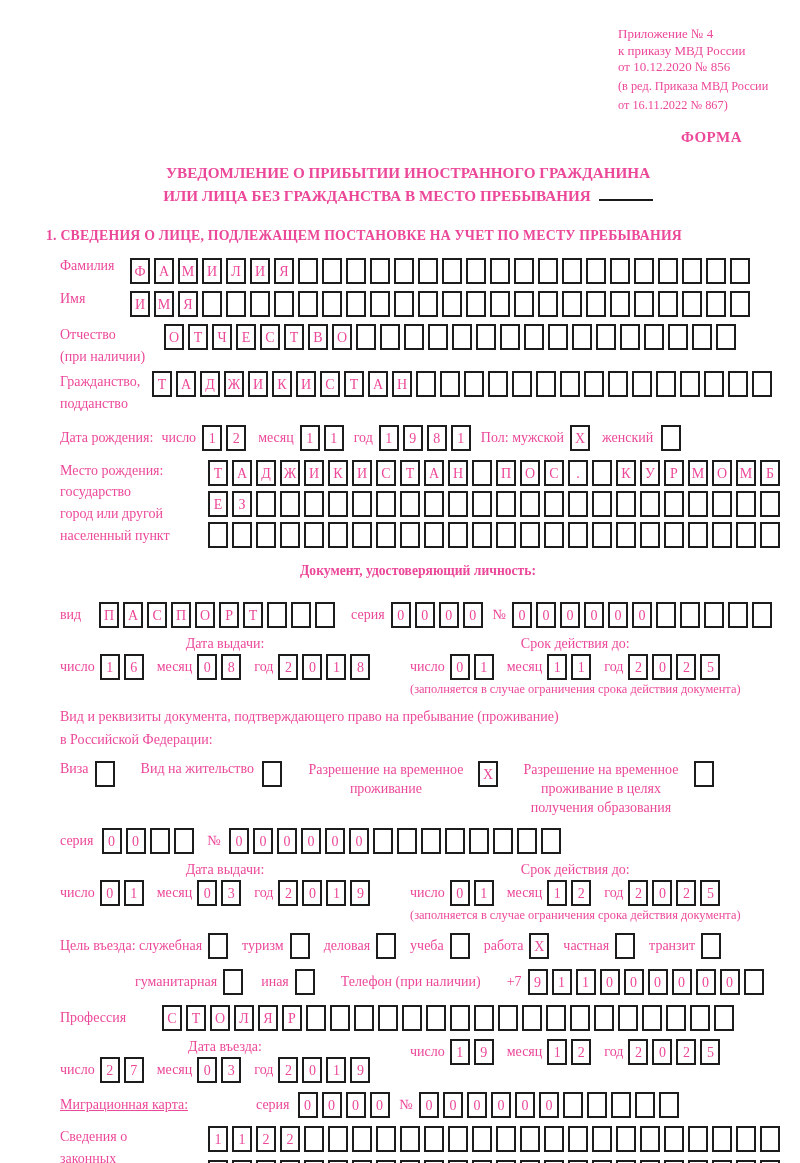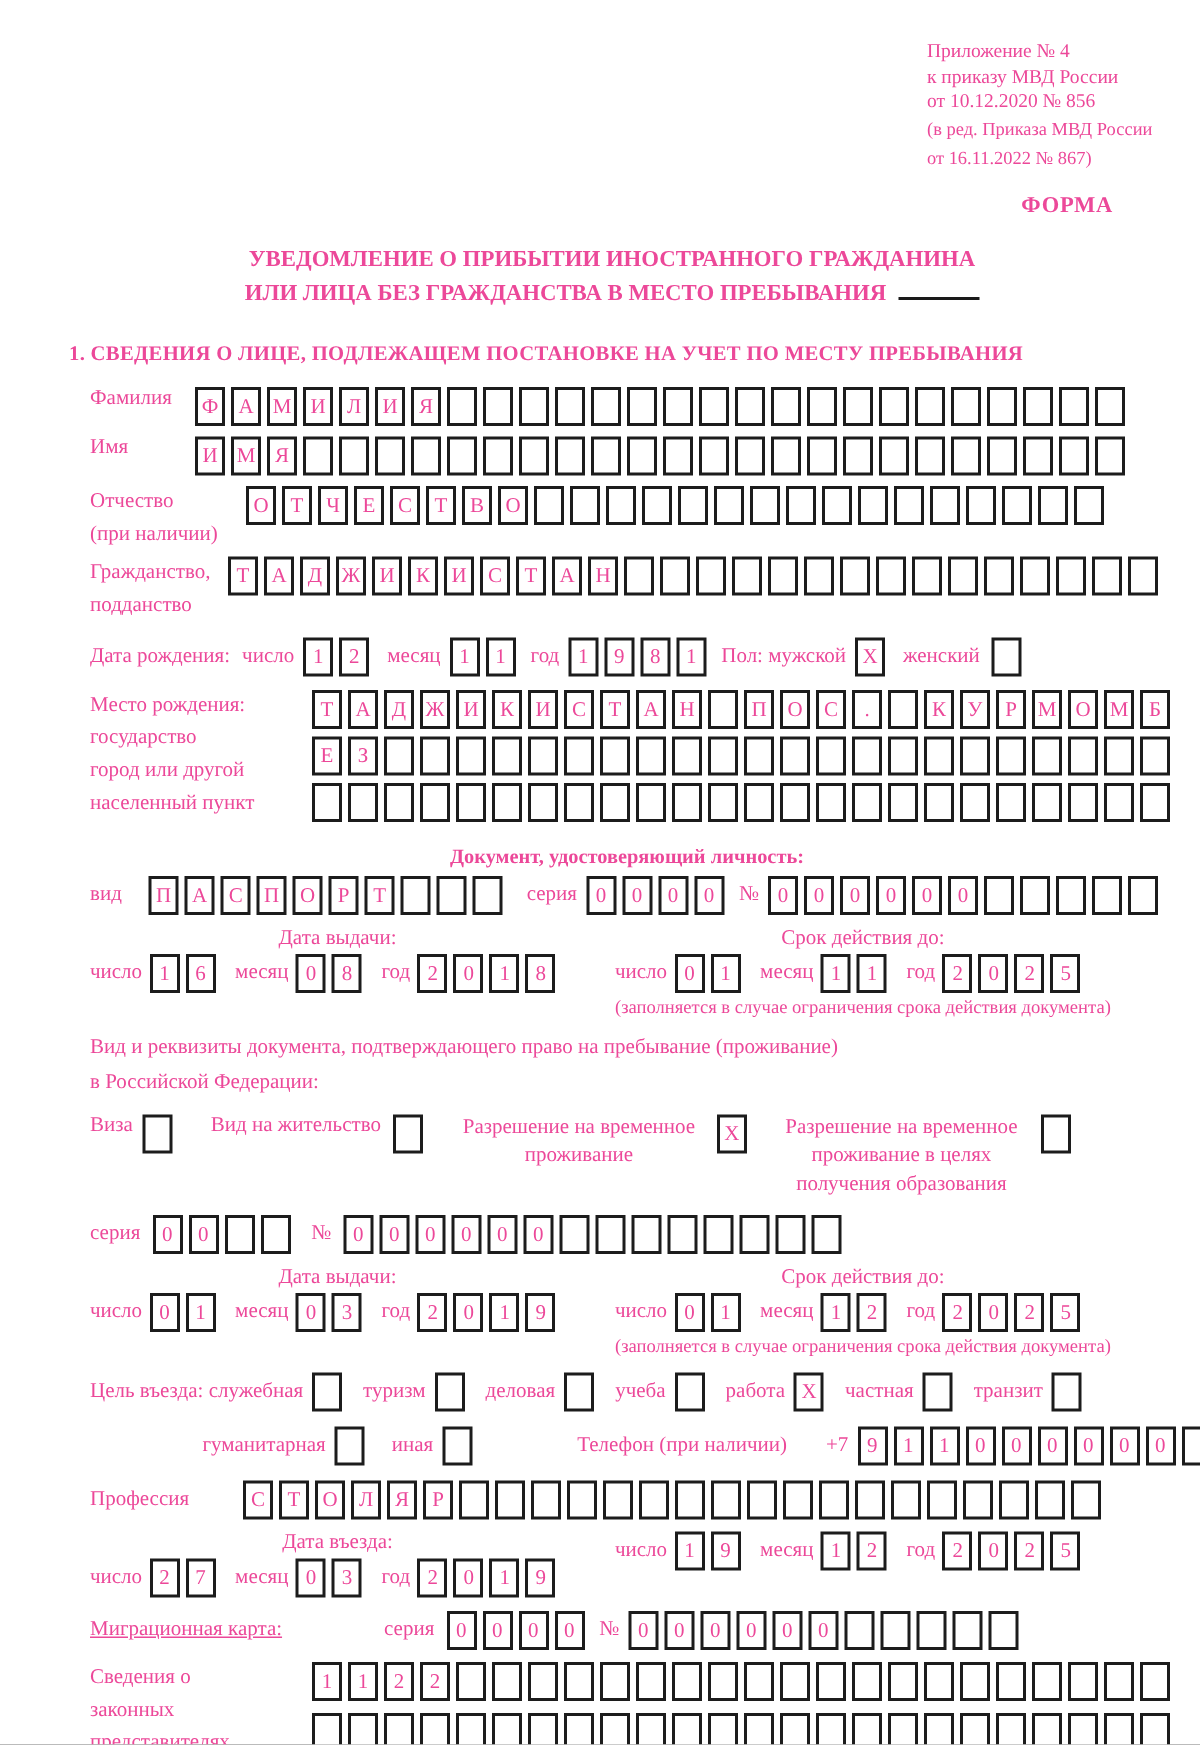--- a/index.html
+++ b/index.html
@@ -120,21 +120,21 @@
     </span>
     <span class="stack">
       <span class="cells"><span class="cell">Т</span><span class="cell">А</span><span class="cell">Д</span><span class="cell">Ж</span><span class="cell">И</span><span class="cell">К</span><span class="cell">И</span><span class="cell">С</span><span class="cell">Т</span><span class="cell">А</span><span class="cell">Н</span><span class="cell"></span><span class="cell">П</span><span class="cell">О</span><span class="cell">С</span><span class="cell">.</span><span class="cell"></span><span class="cell">К</span><span class="cell">У</span><span class="cell">Р</span><span class="cell">М</span><span class="cell">О</span><span class="cell">М</span><span class="cell">Б</span></span>
       <span class="cells"><span class="cell">Е</span><span class="cell">З</span><span class="cell"></span><span class="cell"></span><span class="cell"></span><span class="cell"></span><span class="cell"></span><span class="cell"></span><span class="cell"></span><span class="cell"></span><span class="cell"></span><span class="cell"></span><span class="cell"></span><span class="cell"></span><span class="cell"></span><span class="cell"></span><span class="cell"></span><span class="cell"></span><span class="cell"></span><span class="cell"></span><span class="cell"></span><span class="cell"></span><span class="cell"></span><span class="cell"></span></span>
       <span class="cells"><span class="cell"></span><span class="cell"></span><span class="cell"></span><span class="cell"></span><span class="cell"></span><span class="cell"></span><span class="cell"></span><span class="cell"></span><span class="cell"></span><span class="cell"></span><span class="cell"></span><span class="cell"></span><span class="cell"></span><span class="cell"></span><span class="cell"></span><span class="cell"></span><span class="cell"></span><span class="cell"></span><span class="cell"></span><span class="cell"></span><span class="cell"></span><span class="cell"></span><span class="cell"></span><span class="cell"></span></span>
     </span>
   </div>
 
   <div class="doc-head">Документ, удостоверяющий личность:</div>
 
-  <div class="row" style="align-items:center; margin-top:5px;">
+  <div class="row" style="align-items:center; margin-top:23px;">
     <span class="lbl" style="width:54px;">вид</span>
     <span class="cells" style="margin-right:12px;"><span class="cell">П</span><span class="cell">А</span><span class="cell">С</span><span class="cell">П</span><span class="cell">О</span><span class="cell">Р</span><span class="cell">Т</span><span class="cell"></span><span class="cell"></span><span class="cell"></span></span>
     <span class="lbl mr6">серия</span>
     <span class="cells mr6"><span class="cell">0</span><span class="cell">0</span><span class="cell">0</span><span class="cell">0</span></span>
     <span class="lbl mr6">№</span>
     <span class="cells"><span class="cell">0</span><span class="cell">0</span><span class="cell">0</span><span class="cell">0</span><span class="cell">0</span><span class="cell">0</span><span class="cell"></span><span class="cell"></span><span class="cell"></span><span class="cell"></span><span class="cell"></span></span>
   </div>
 
   <div class="date-pair">
     <div class="dategrp" style="width:330px;">
@@ -226,21 +226,21 @@
     <span class="cells"><span class="cell"></span></span>
     <span class="lbl">транзит</span>
     <span class="cells"><span class="cell"></span></span>
   </div>
 
   <div class="purpose-row" style="margin-left:75px;">
     <span class="lbl">гуманитарная</span>
     <span class="cells" style="margin-right:14px;"><span class="cell"></span></span>
     <span class="lbl">иная</span>
     <span class="cells" style="margin-right:22px;"><span class="cell"></span></span>
-    <span class="lbl" style="margin-right:26px;margin-left:44px;">Телефон (при наличии)</span>
+    <span class="lbl" style="margin-right:26px;">Телефон (при наличии)</span>
     <span class="lbl">+7</span>
     <span class="cells"><span class="cell">9</span><span class="cell">1</span><span class="cell">1</span><span class="cell">0</span><span class="cell">0</span><span class="cell">0</span><span class="cell">0</span><span class="cell">0</span><span class="cell">0</span><span class="cell"></span></span>
   </div>
 
   <div class="row" style="align-items:center; margin-top:10px;">
     <span class="lbl" style="width:102px;">Профессия</span>
     <span class="cells"><span class="cell">С</span><span class="cell">Т</span><span class="cell">О</span><span class="cell">Л</span><span class="cell">Я</span><span class="cell">Р</span><span class="cell"></span><span class="cell"></span><span class="cell"></span><span class="cell"></span><span class="cell"></span><span class="cell"></span><span class="cell"></span><span class="cell"></span><span class="cell"></span><span class="cell"></span><span class="cell"></span><span class="cell"></span><span class="cell"></span><span class="cell"></span><span class="cell"></span><span class="cell"></span><span class="cell"></span><span class="cell"></span></span>
   </div>
 
   <div class="date-pair">

